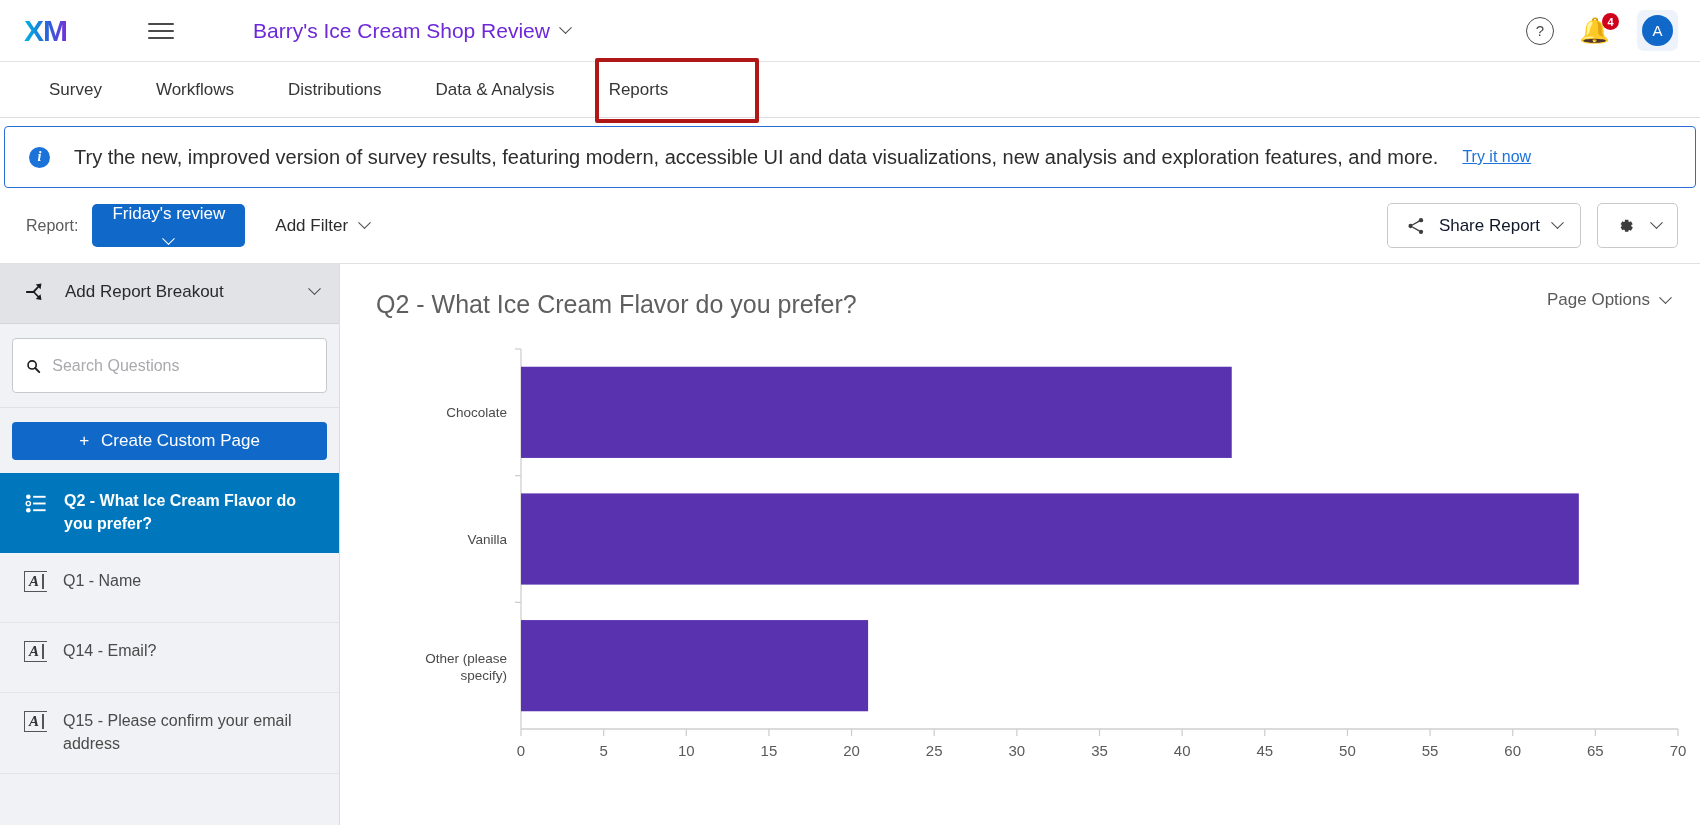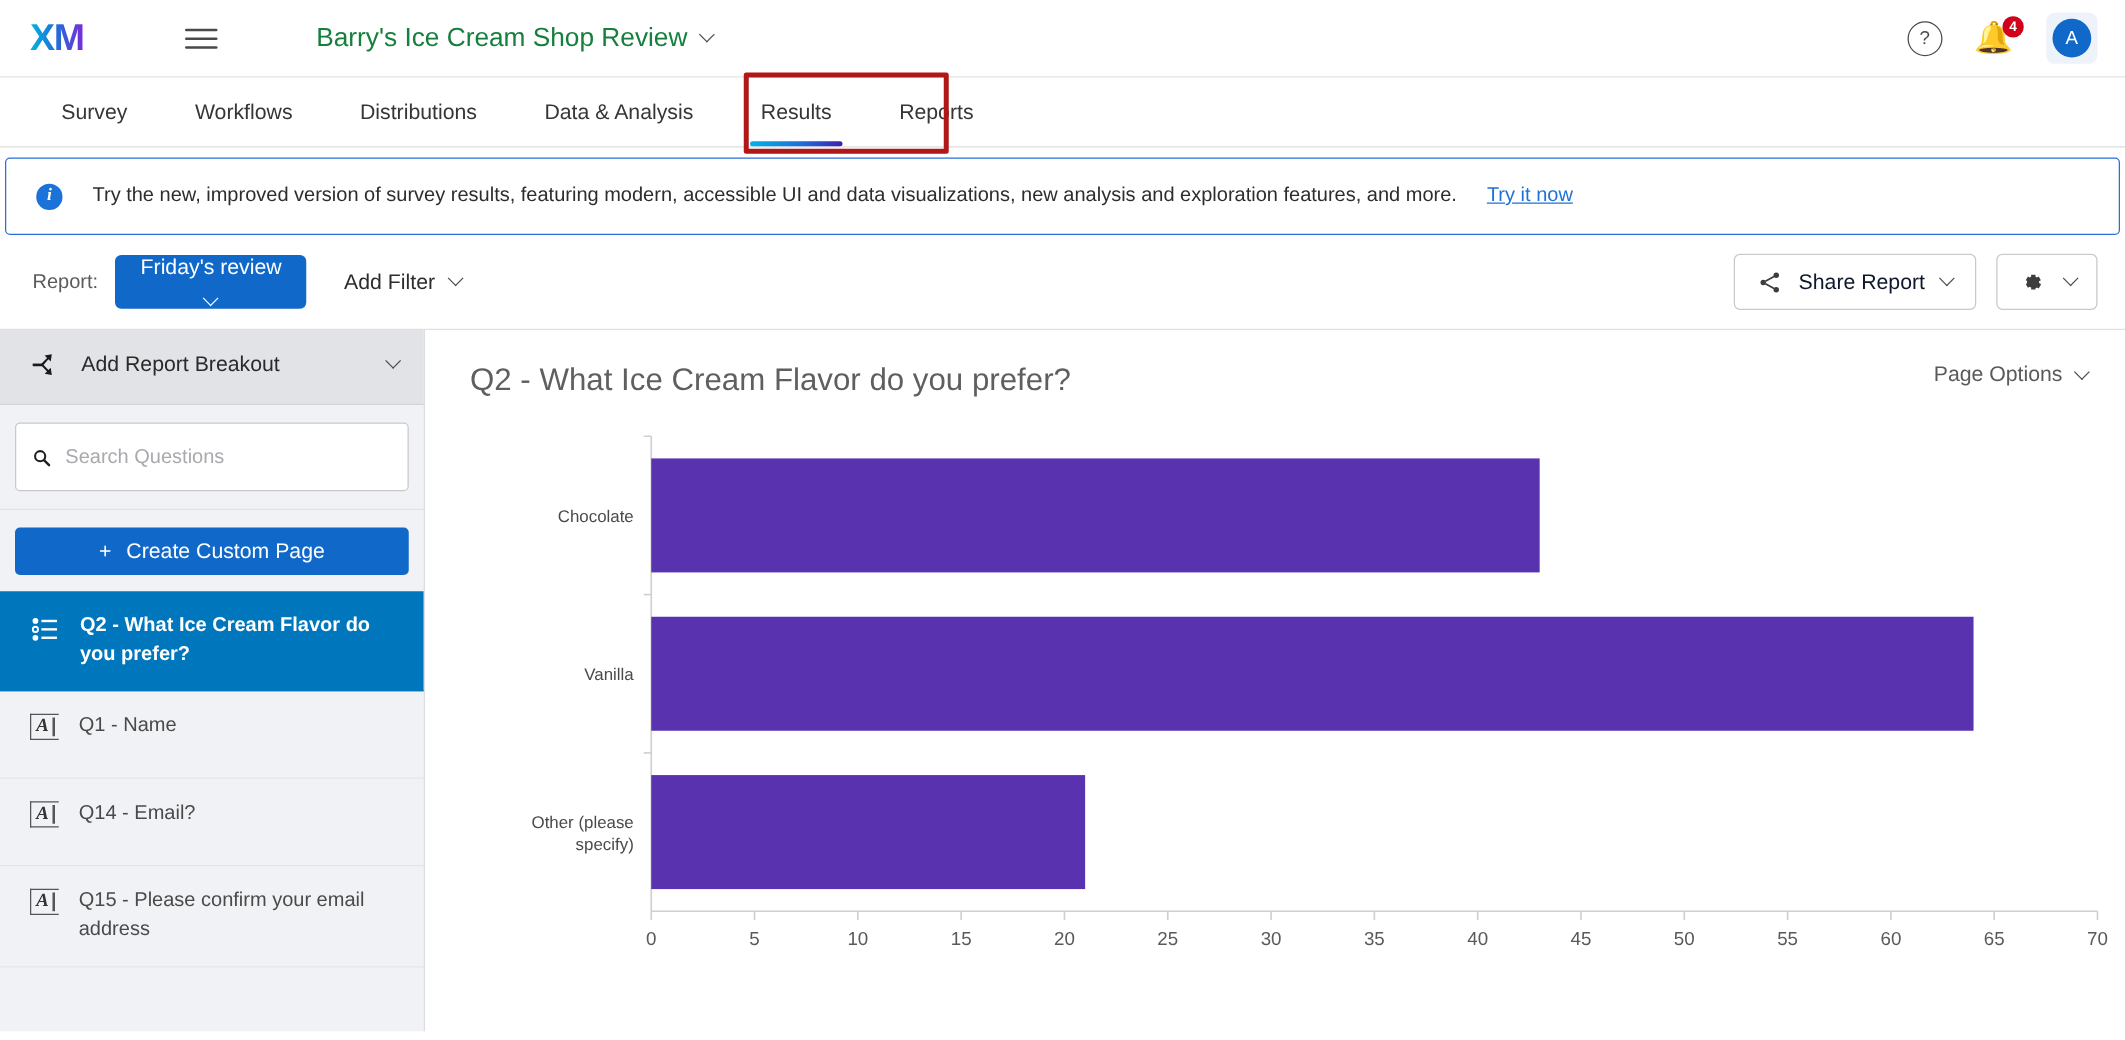--- a/index.html
+++ b/index.html
@@ -26,21 +26,21 @@
     background: linear-gradient(90deg, #00B5E2 0%, #1E6FD9 48%, #7B2BD9 100%);
     -webkit-background-clip: text; background-clip: text;
     -webkit-text-fill-color: transparent; color: transparent;
     line-height: 1; user-select: none;
   }
   .hamburger { margin-left: 36px; width: 26px; cursor: pointer; }
   .hamburger span { display: block; height: 2px; background: #4a4a4a; margin: 5px 0; border-radius: 1px; }
   .survey-title {
     margin-left: 34px;
     font-size: 21px;
-    color: #15803d;
+    color: #6d28d9;
     display: flex; align-items: center; gap: 11px;
     cursor: pointer;
   }
   .chev {
     display: inline-block;
     width: 9px; height: 9px;
     border-right: 1.8px solid #4a4a4a;
     border-bottom: 1.8px solid #4a4a4a;
     transform: rotate(45deg) translate(-2px,-2px);
   }
@@ -112,21 +112,21 @@
     background: #fff;
   }
   .info-dot {
     width: 21px; height: 21px; border-radius: 50%;
     background: #1b72d8; color: #fff;
     font-size: 14px; font-weight: bold; font-style: italic;
     font-family: "Liberation Serif", serif;
     display: flex; align-items: center; justify-content: center;
     flex: 0 0 auto; margin-right: 24px;
   }
-  .banner-text { font-size: 16px; color: #2d2d2d; }
+  .banner-text { font-size: 20px; color: #2d2d2d; }
   .banner-link {
     margin-left: 24px; font-size: 16px;
     color: #1b72d8; text-decoration: underline; cursor: pointer;
   }
 
   
   .toolbar {
     height: 76px;
     display: flex; align-items: center;
     padding: 0 22px 0 26px;
@@ -277,23 +277,20 @@
     <span>Survey</span>
   </div>
   <div class="nav-tab">
     <span>Workflows</span>
   </div>
   <div class="nav-tab">
     <span>Distributions</span>
   </div>
   <div class="nav-tab">
     <span>Data &amp; Analysis</span>
-  </div>
-  <div class="nav-tab active">
-    <span>Results</span>
   </div>
   <div class="nav-tab">
     <span>Reports</span>
   </div>
   <div class="tab-highlight"></div>
 </div>
 
 <div class="banner">
   <div class="info-dot">i</div>
   <div class="banner-text">Try the new, improved version of survey results, featuring modern, accessible UI and data visualizations, new analysis and exploration features, and more.</div>

